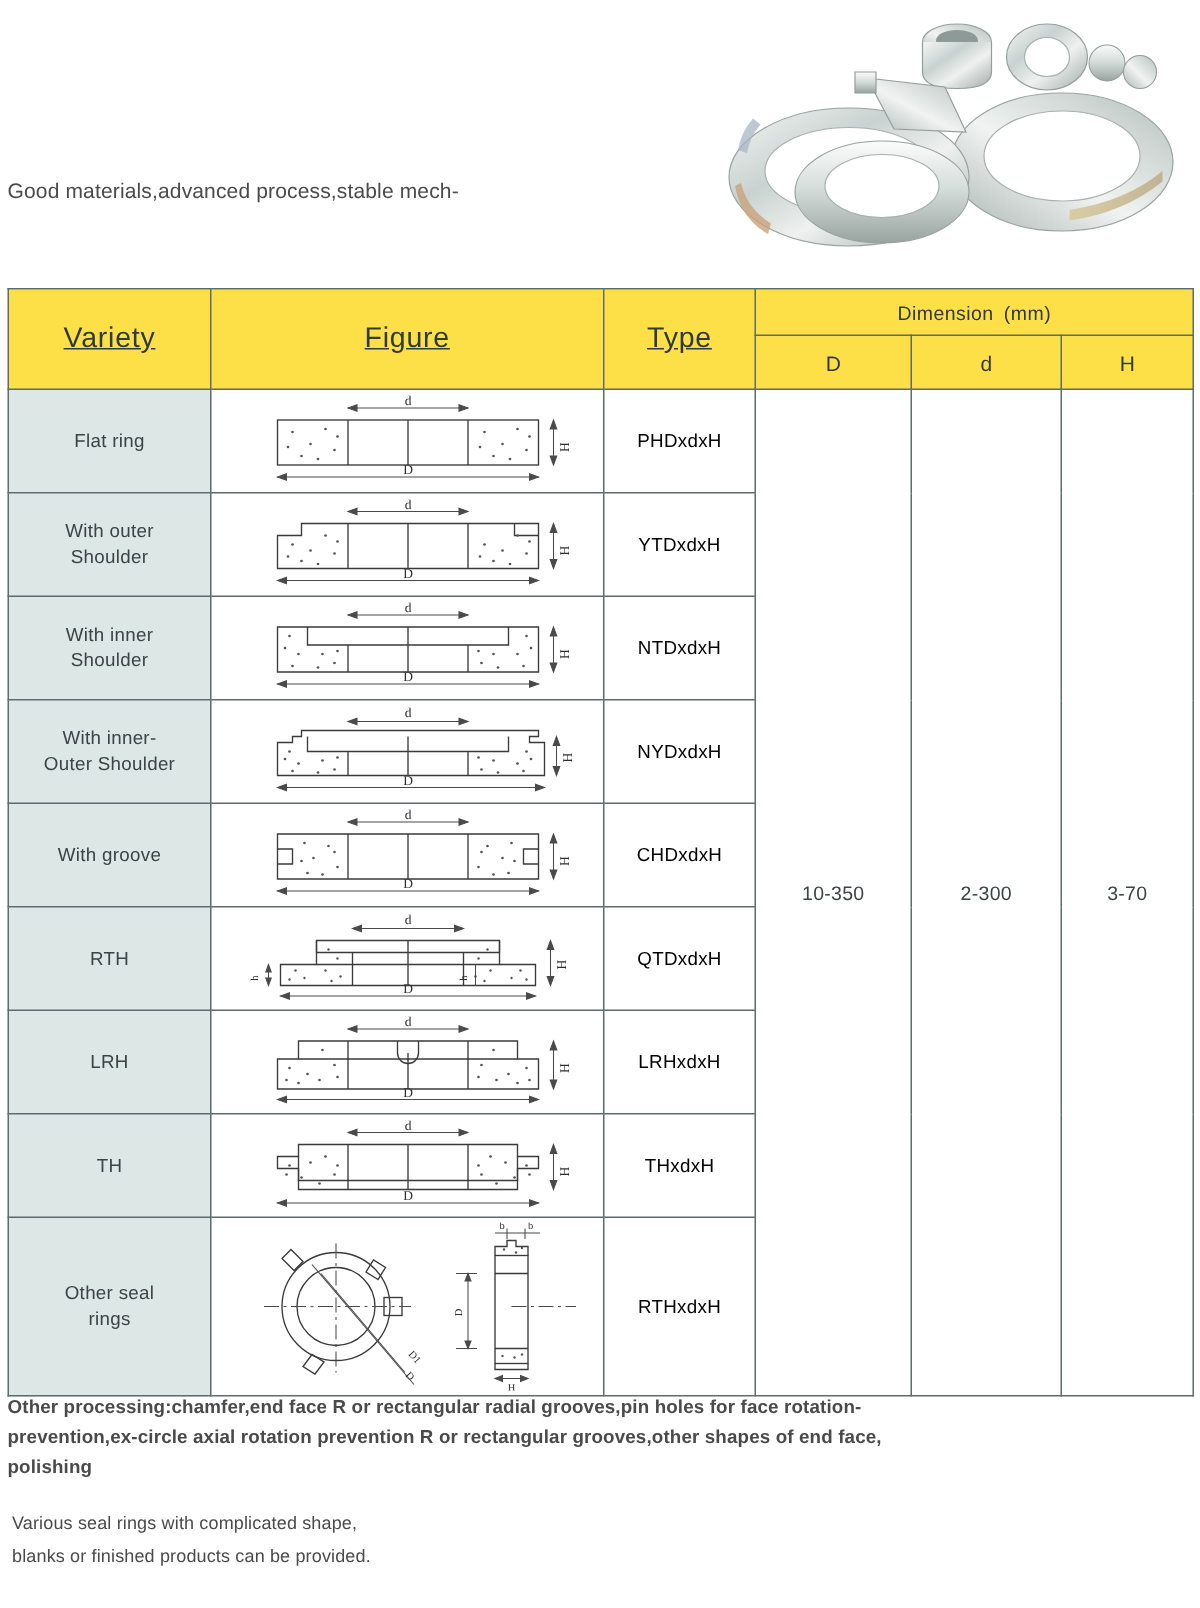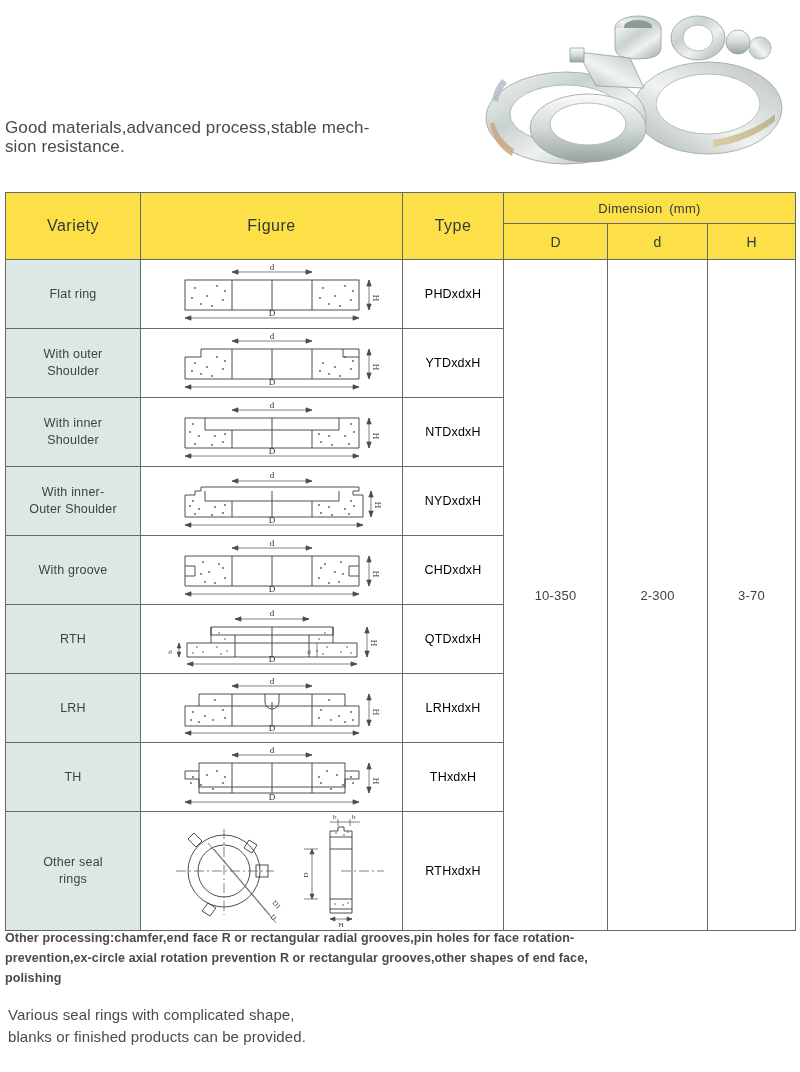--- a/index.html
+++ b/index.html
@@ -20,21 +20,21 @@
   #top-area {
     position: relative;
     height: 190px;
   }
 
   #intro-text {
     position: absolute;
     left: 5px;
     top: 118px;
     width: 390px;
-    font-size: 17px;
+    font-size: 14px;
     line-height: 19px;
     color: #4a4a4a;
     letter-spacing: 0.1px;
   }
   #intro-text div { white-space: nowrap; }
 
   
   #product-photo {
     position: absolute;
     left: 470px;
@@ -58,23 +58,24 @@
     padding: 0;
     text-align: center;
     vertical-align: middle;
     font-weight: normal;
   }
   .hdr {
     background: #fde047;
     color: #2f3b3b;
   }
   .hdr-main {
-    font-size: 16px;
+    font-size: 19px;
     letter-spacing: 0.5px;
     height: 66px;
+    text-decoration: underline;
   }
   .hdr-dim-title {
     font-size: 13px;
     height: 30px;
     letter-spacing: 0.3px;
   }
   .hdr-dim-sub {
     font-size: 14px;
     height: 34px;
   }
@@ -123,41 +124,40 @@
     letter-spacing: 0.1px;
     font-weight: bold;
   }
   #notes-block .note-line { white-space: nowrap; }
 
   #closing-block {
     position: absolute;
     left: 8px;
     top: 1004px;
     width: 600px;
-    font-size: 15px;
+    font-size: 12px;
     line-height: 22px;
     color: #4a4a4a;
     letter-spacing: 0.1px;
   }
   #closing-block .note-line { white-space: nowrap; }
 
   
   .dw-line { stroke: #3a3a3a; stroke-width: 0.9; fill: none; }
   .dw-thin { stroke: #4a4a4a; stroke-width: 0.7; fill: none; }
   .dw-lbl  { font-family: "Liberation Serif", serif; font-size: 9px; fill: #2f2f2f; }
   .dw-lbl-sm { font-family: "Liberation Serif", serif; font-size: 7px; fill: #2f2f2f; }
 </style>
 </head>
 <body>
 
 <div id="top-area">
 
   <div id="intro-text">
     <div>Good materials,advanced process,stable mech-</div>
-    <div>sion resistance.</div>
   </div>
 
   <div id="product-photo">
     <svg width="330" height="182" viewBox="0 0 330 182">
       <defs>
         <linearGradient id="metA" x1="0" y1="0" x2="1" y2="1">
           <stop offset="0%" stop-color="#f4f6f5"></stop>
           <stop offset="35%" stop-color="#c9d2d0"></stop>
           <stop offset="60%" stop-color="#eef1ef"></stop>
           <stop offset="100%" stop-color="#9fa9a7"></stop>

